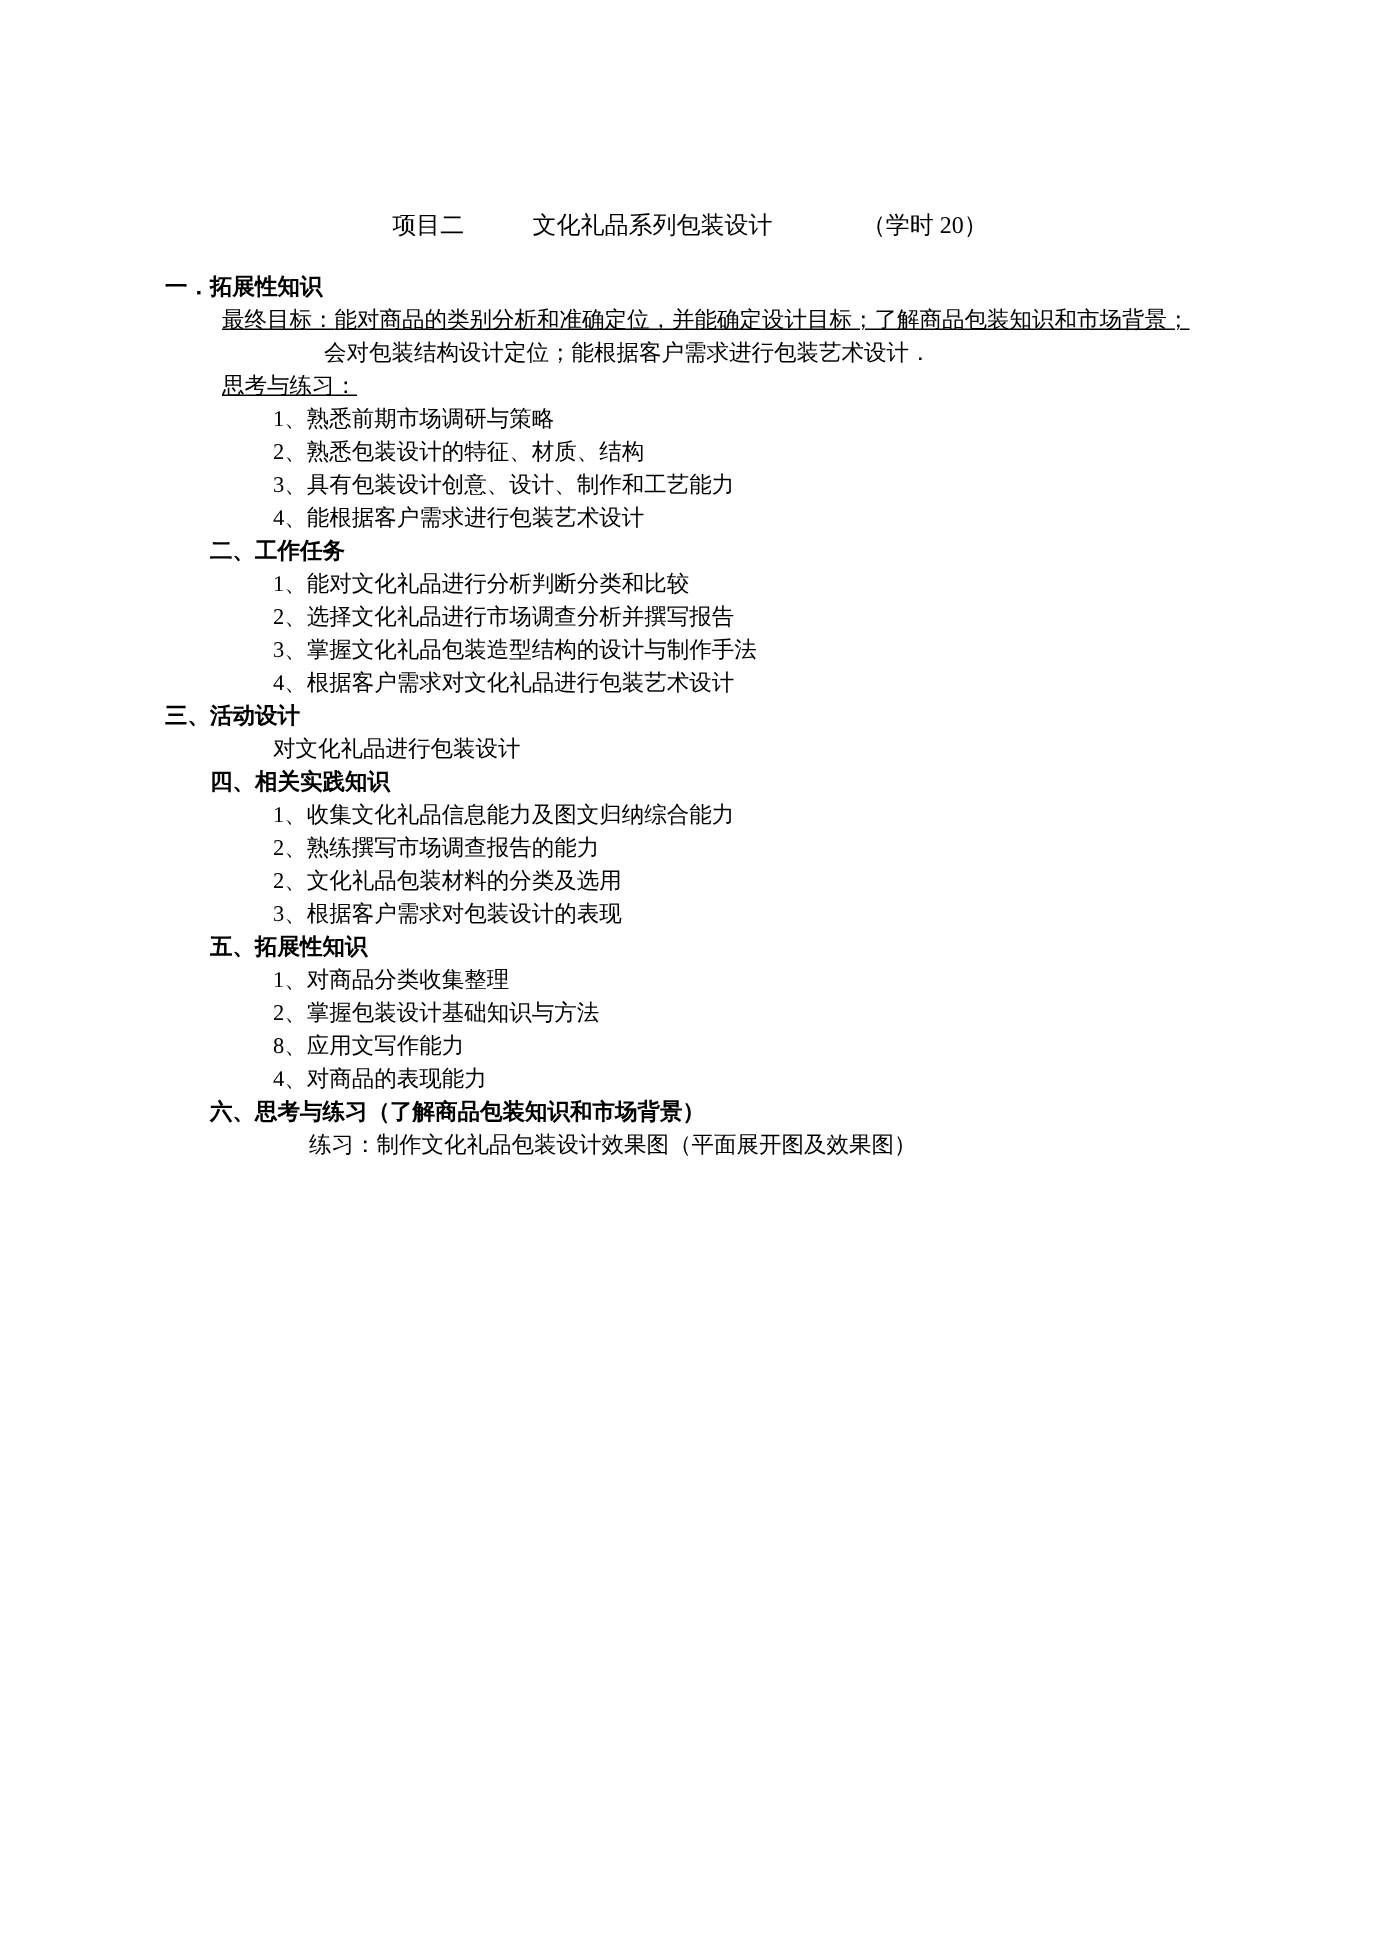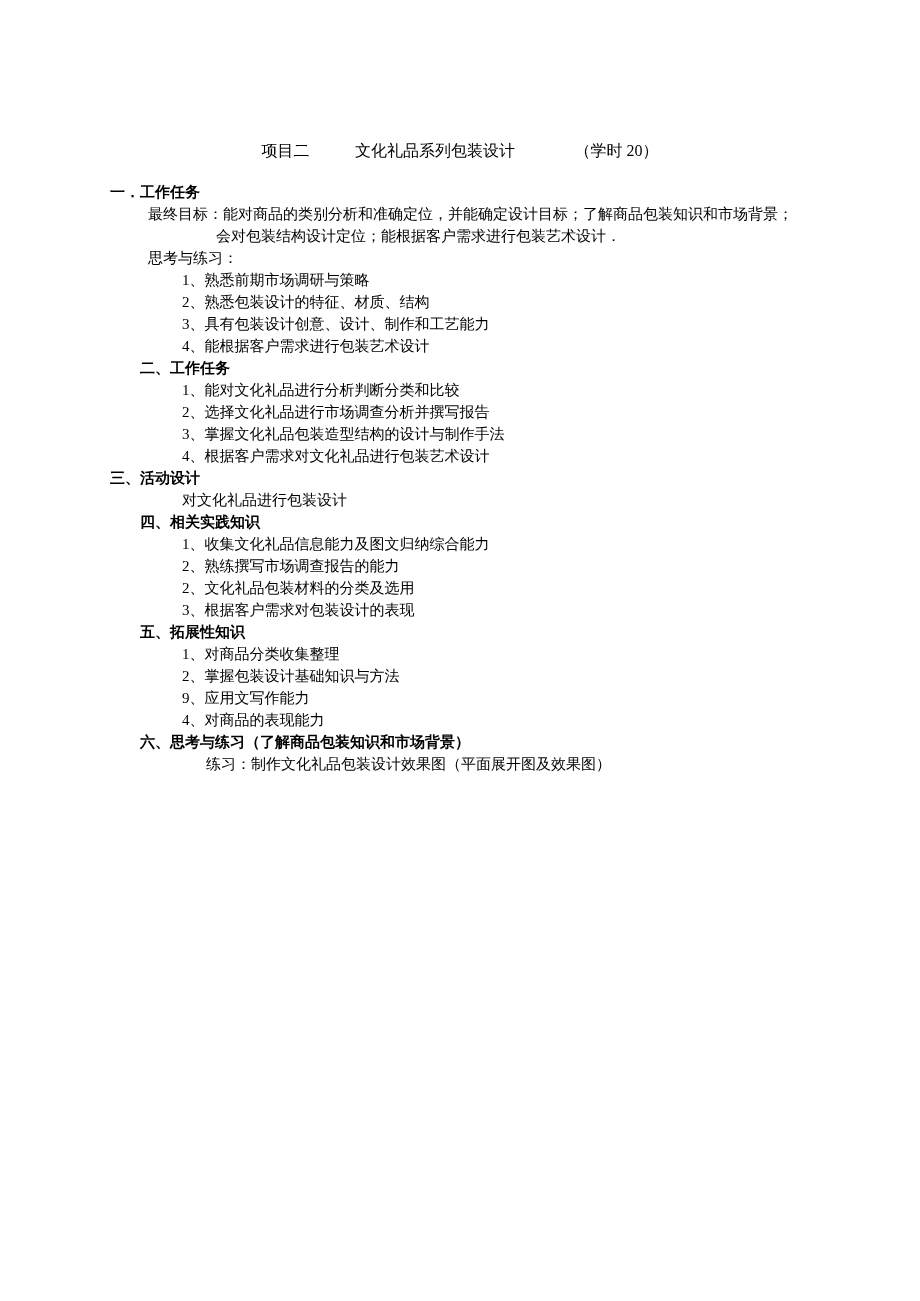--- a/index.html
+++ b/index.html
@@ -29,41 +29,41 @@
   }
   .gap-mid { display:inline-block; width: 38px; }
   .gap-right { display:inline-block; width: 52px; }
   .hours-num {
     font-family: Arial, sans-serif;
   }
   .line {
     margin: 1px 0;
   }
   .ind0 { padding-left: 0px; }
-  .ind1 { padding-left: 38px; }
+  .ind1 { padding-left: 38px; text-decoration: underline; }
   .ind1b { padding-left: 30px; }
   .ind2 { padding-left: 72px; }
   .ind2b { padding-left: 96px; }
   .ind3 { padding-left: 106px; }
   .section-head {
     font-weight: bold;
   }
 </style>
 </head>
 <body>
 
 <div class="title-row">
   <span class="title-part">项目二</span>
   <span class="gap-mid"></span>
   <span class="title-part">文化礼品系列包装设计</span>
   <span class="gap-right"></span>
   <span class="title-part"><span>（学时 </span><span class="hours-num">20</span><span>）</span></span>
 </div>
 
-<div class="line ind0 section-head">一．工作任务</div>
+<div class="line ind0 section-head">一．拓展性知识</div>
 <div class="line ind1"><span>最终目标：</span><span>能对商品的类别分析和准确定位，并能确定设计目标；了解商品包装知识和市场背景；</span></div>
 <div class="line ind3">会对包装结构设计定位；能根据客户需求进行包装艺术设计．</div>
 <div class="line ind1">思考与练习：</div>
 <div class="line ind2">1、熟悉前期市场调研与策略</div>
 <div class="line ind2">2、熟悉包装设计的特征、材质、结构</div>
 <div class="line ind2">3、具有包装设计创意、设计、制作和工艺能力</div>
 <div class="line ind2">4、能根据客户需求进行包装艺术设计</div>
 
 <div class="line ind1b section-head">二、工作任务</div>
 <div class="line ind2">1、能对文化礼品进行分析判断分类和比较</div>
@@ -76,17 +76,17 @@
 
 <div class="line ind1b section-head">四、相关实践知识</div>
 <div class="line ind2">1、收集文化礼品信息能力及图文归纳综合能力</div>
 <div class="line ind2">2、熟练撰写市场调查报告的能力</div>
 <div class="line ind2">2、文化礼品包装材料的分类及选用</div>
 <div class="line ind2">3、根据客户需求对包装设计的表现</div>
 
 <div class="line ind1b section-head">五、拓展性知识</div>
 <div class="line ind2">1、对商品分类收集整理</div>
 <div class="line ind2">2、掌握包装设计基础知识与方法</div>
-<div class="line ind2">9、应用文写作能力</div>
+<div class="line ind2">8、应用文写作能力</div>
 <div class="line ind2">4、对商品的表现能力</div>
 
 <div class="line ind1b section-head">六、思考与练习（了解商品包装知识和市场背景）</div>
 <div class="line ind2b">练习：制作文化礼品包装设计效果图（平面展开图及效果图）</div>
 
 </body></html>

